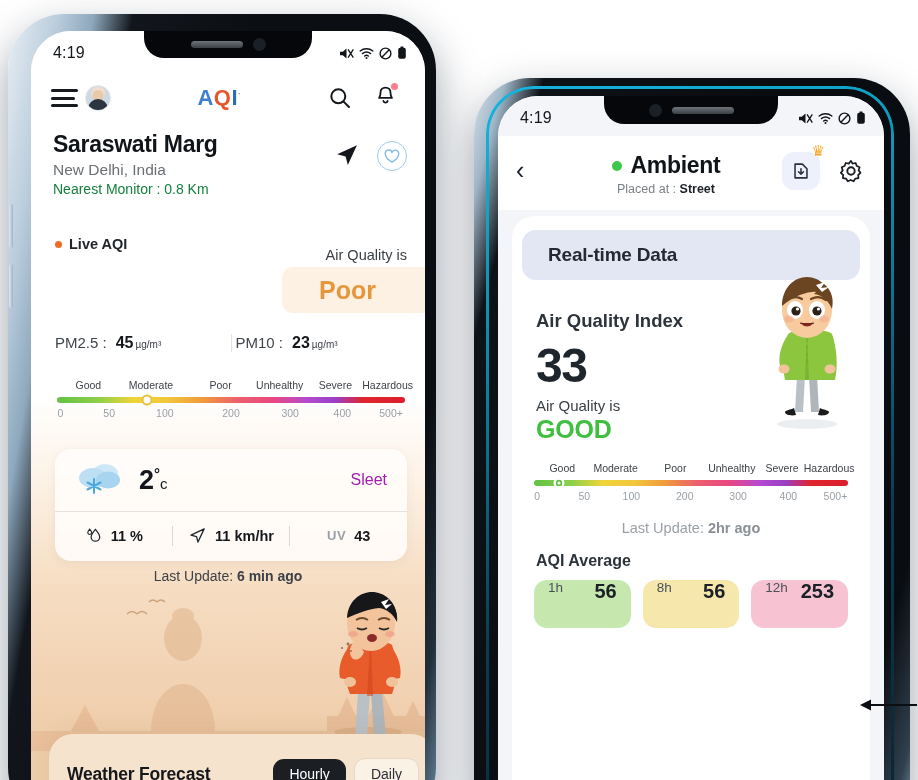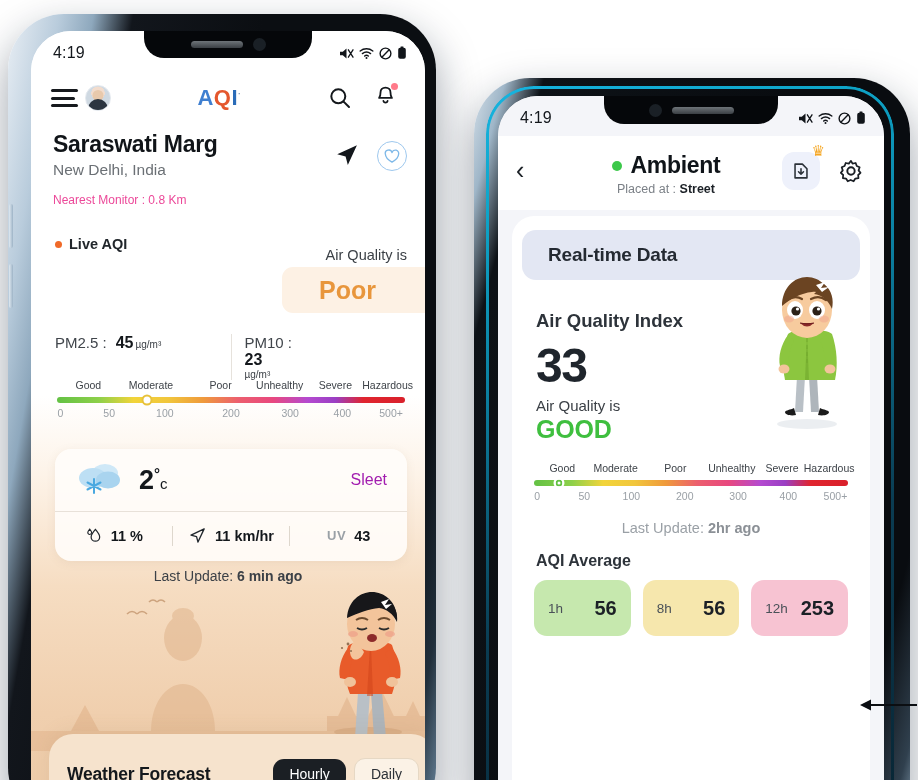--- a/index.html
+++ b/index.html
@@ -81,40 +81,40 @@
   .logo-aqi .a{ color:#3f7fd0; } .logo-aqi .q{ color:#e4572e; } .logo-aqi .i{ color:#2b6cb8; }
   .logo-aqi .tm{ font-size:9px; vertical-align:super; color:#8aa0bd; }
   .appbar-act { display:flex; align-items:center; gap:22px; }
   .bell-wrap{ position:relative; }
   .bell-dot{ position:absolute; right:-1px; top:-1px; width:7px; height:7px; border-radius:50%; background:#ff7a8a; }
 
   .l-place { position:absolute; top:100px; left:22px; right:18px; z-index:6; display:flex; }
   .l-place-txt { flex:1; }
   .l-title { font-size:23px; font-weight:700; color:#101418; letter-spacing:-.3px; }
   .l-sub { font-size:15.5px; color:#6b7075; margin-top:3px; }
-  .l-sub2 { font-size:12px; color:#ec4899; margin-top:14px; }
+  .l-sub2 { font-size:14px; color:#15803d; margin-top:2px; }
   .l-place-act { display:flex; align-items:flex-start; gap:16px; padding-top:10px; }
   .heart-btn { width:30px; height:30px; border-radius:50%; border:1.6px solid #9ec8ee;
                display:flex; align-items:center; justify-content:center; }
 
   .live-row { position:absolute; top:205px; left:24px; display:flex; align-items:center; gap:7px; z-index:6; }
   .live-dot { width:7px; height:7px; border-radius:50%; background:#f06a29; }
   .live-lbl { font-size:14.5px; color:#21262b; font-weight:600; }
 
   .aqi-big { position:absolute; top:218px; left:38px; font-size:74px; font-weight:800;
              color:#f08a2e; letter-spacing:-2px; line-height:1; z-index:6; }
   .aqi-q-lbl { position:absolute; top:216px; right:18px; font-size:14.5px; color:#3b4046; z-index:6; }
   .aqi-badge { position:absolute; top:236px; left:251px; right:-14px; height:46px;
                background:#fdf1e4; border-radius:11px; display:flex; align-items:center;
                justify-content:center; z-index:6; }
   .aqi-badge span { font-size:25px; font-weight:600; color:#e8963c; padding-right:26px; }
 
   .pm-row { position:absolute; top:303px; left:24px; right:18px; display:flex; z-index:6; }
   .pm-cell { flex:1; display:flex; align-items:baseline; }
-  .pm-cell.r { justify-content:flex-start;flex-direction:column; }
+  .pm-cell.r { justify-content:flex-start; }
   .pm-k { font-size:15px; color:#40454b; }
   .pm-v { font-size:16px; font-weight:700; color:#14181c; margin-left:9px; }
   .pm-u { font-size:10px; color:#3a3f45; margin-left:2px; }
   .pm-div { width:1px; background:#e6e2dc; margin:0 4px; }
 
   
   .scale { position:absolute; z-index:6; }
   .scale .labels { position:relative; height:16px; }
   .scale .labels span { position:absolute; transform:translateX(-50%); font-size:10.5px; color:#3e4349; white-space:nowrap; }
   .scale .bar { position:relative; height:6px; border-radius:4px; margin-top:2px;
@@ -180,21 +180,21 @@
   .aqi-num { font-size:48px; font-weight:800; color:#1f252c; letter-spacing:-1.5px; line-height:1.15; margin-top:6px; }
   .aqi-isq { font-size:15px; color:#3b4046; margin-top:4px; }
   .aqi-good { font-size:25px; font-weight:700; color:#3fbf3f; letter-spacing:-.2px; margin-top:1px; }
   .boy { position:absolute; right:10px; top:-8px; width:106px; height:160px; }
 
   .r-last { text-align:center; font-size:14.5px; color:#9aa0a6; margin-top:14px; }
   .r-last b { font-weight:700; color:#8b9096; }
 
   .avg-h { font-size:16px; font-weight:700; color:#2d333a; padding:16px 0 0 24px; }
   .avg-row { display:flex; gap:12px; padding:10px 22px 0 22px; }
-  .avg-pill { flex:1; height:56px; border-radius:13px; display:flex; align-items:center;
+  .avg-pill { flex:1; height:48px; border-radius:13px; display:flex; align-items:flex-start;
               padding:0 14px; }
   .avg-k { font-size:13.5px; color:#4a5158; }
   .avg-v { margin-left:auto; font-size:20px; font-weight:700; color:#1b2026; }
 
   .pm-sec { position:absolute; left:0; right:0; bottom:0; }
   .pm-band { height:22px; background:#f4f5f9; }
 
   .anno { position:absolute; z-index:60; }
 </style>
 </head>

